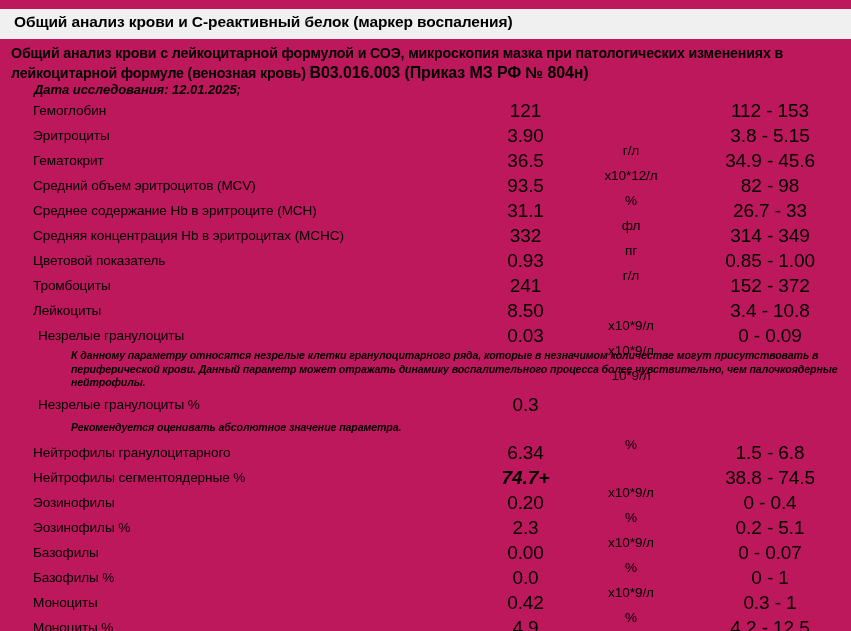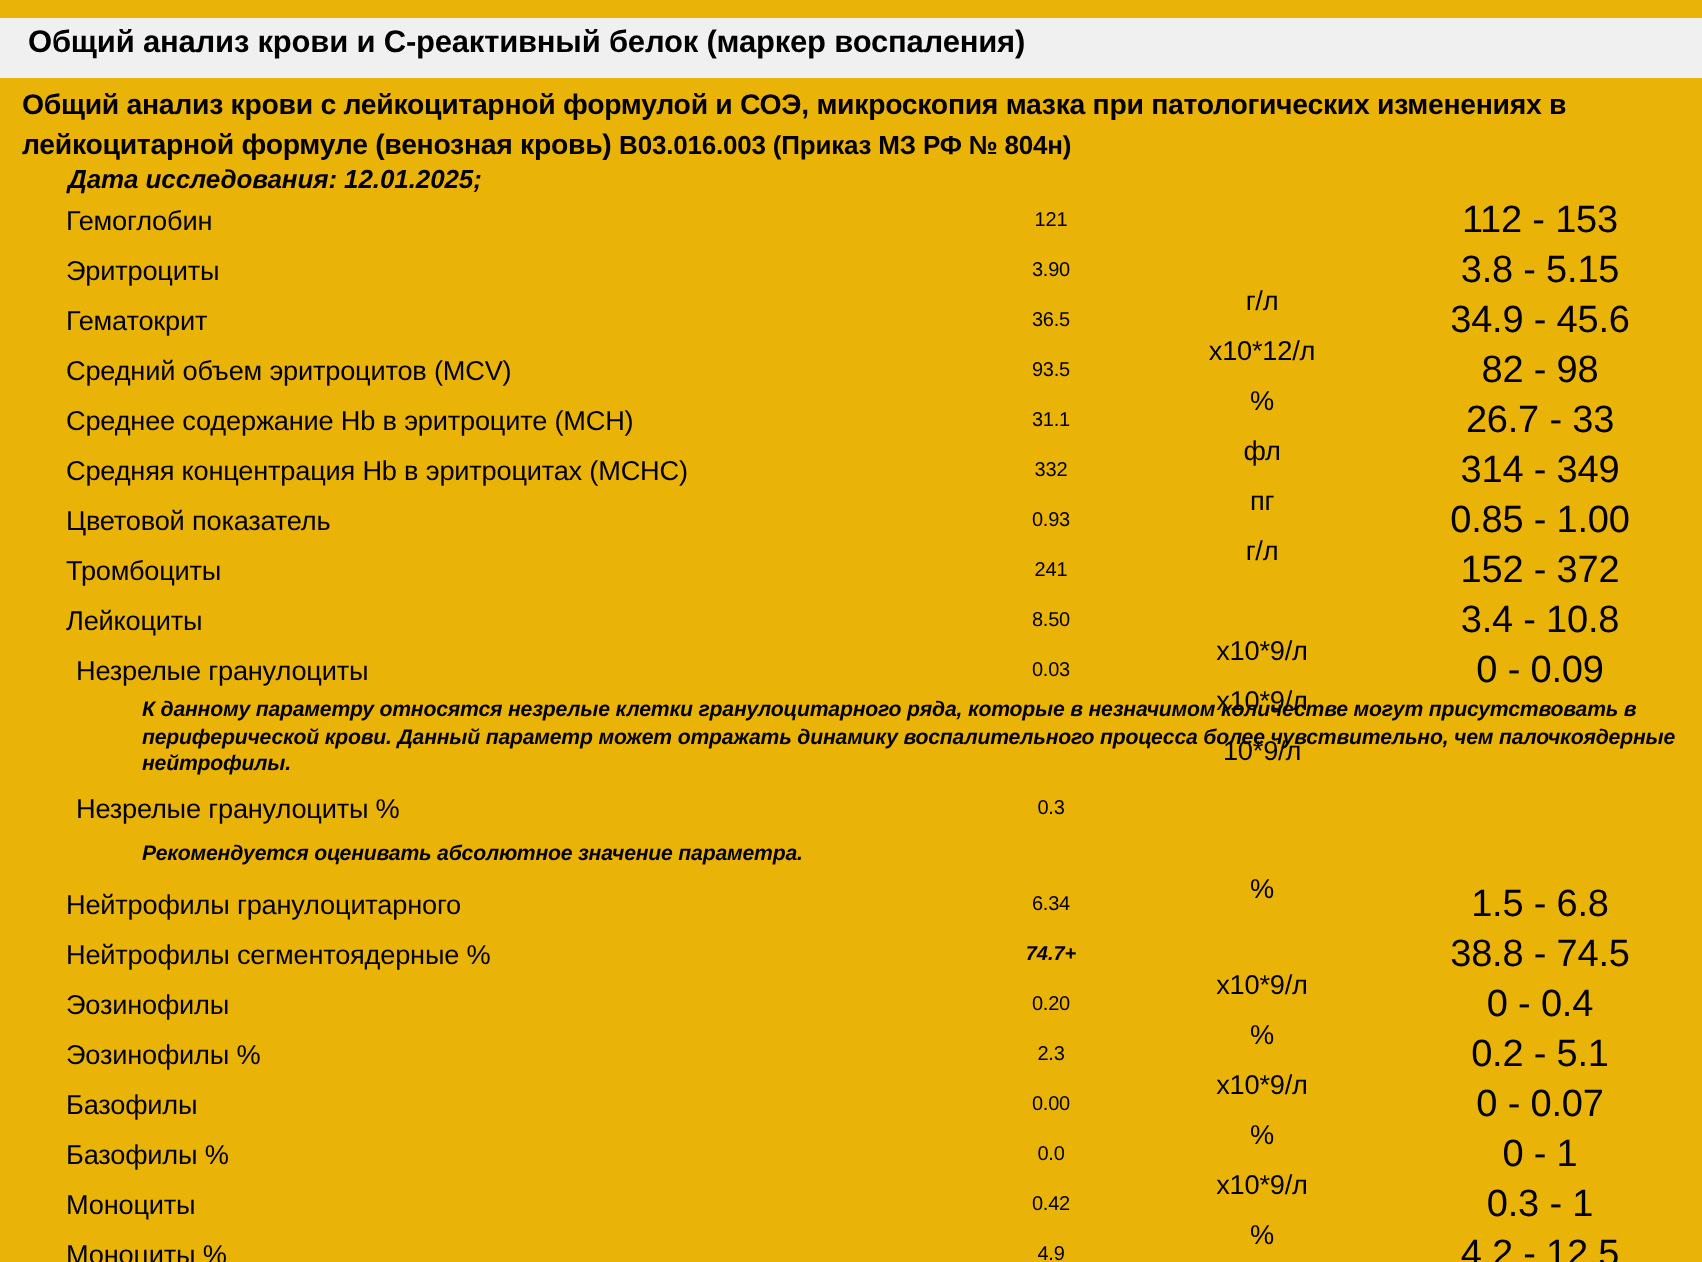--- a/index.html
+++ b/index.html
@@ -12,21 +12,21 @@
     height: 631px;
     font-family: "Liberation Sans", sans-serif;
     color: #000000;
     overflow: hidden;
     position: relative;
   }
   .page {
     width: 851px;
     height: 631px;
     position: relative;
-    background: #eab308;
+    background: #be185d;
     box-sizing: border-box;
   }
 
   
   .title-band {
     position: absolute;
     left: 0;
     top: 9px;
     width: 851px;
     height: 30px;
@@ -47,21 +47,21 @@
     position: absolute;
     left: 11px;
     top: 44px;
     width: 832px;
     font-size: 14.2px;
     font-weight: bold;
     line-height: 19px;
     letter-spacing: -0.15px;
   }
   .subtitle .code {
-    font-size: 13px;
+    font-size: 16px;
     font-weight: bold;
     letter-spacing: -0.1px;
   }
 
   
   .date-line {
     position: absolute;
     left: 34px;
     top: 82px;
     font-size: 13px;
@@ -92,21 +92,21 @@
   }
   .row.indented .label {
     left: 38px;
   }
   .row .value {
     position: absolute;
     left: 468px;
     width: 115px;
     top: 0;
     text-align: center;
-    font-size: 10px;
+    font-size: 19px;
     letter-spacing: -0.1px;
   }
   .row .value.flag {
     font-weight: bold;
     font-style: italic;
     letter-spacing: 0px;
   }
   .row .units {
     position: absolute;
     left: 575px;

